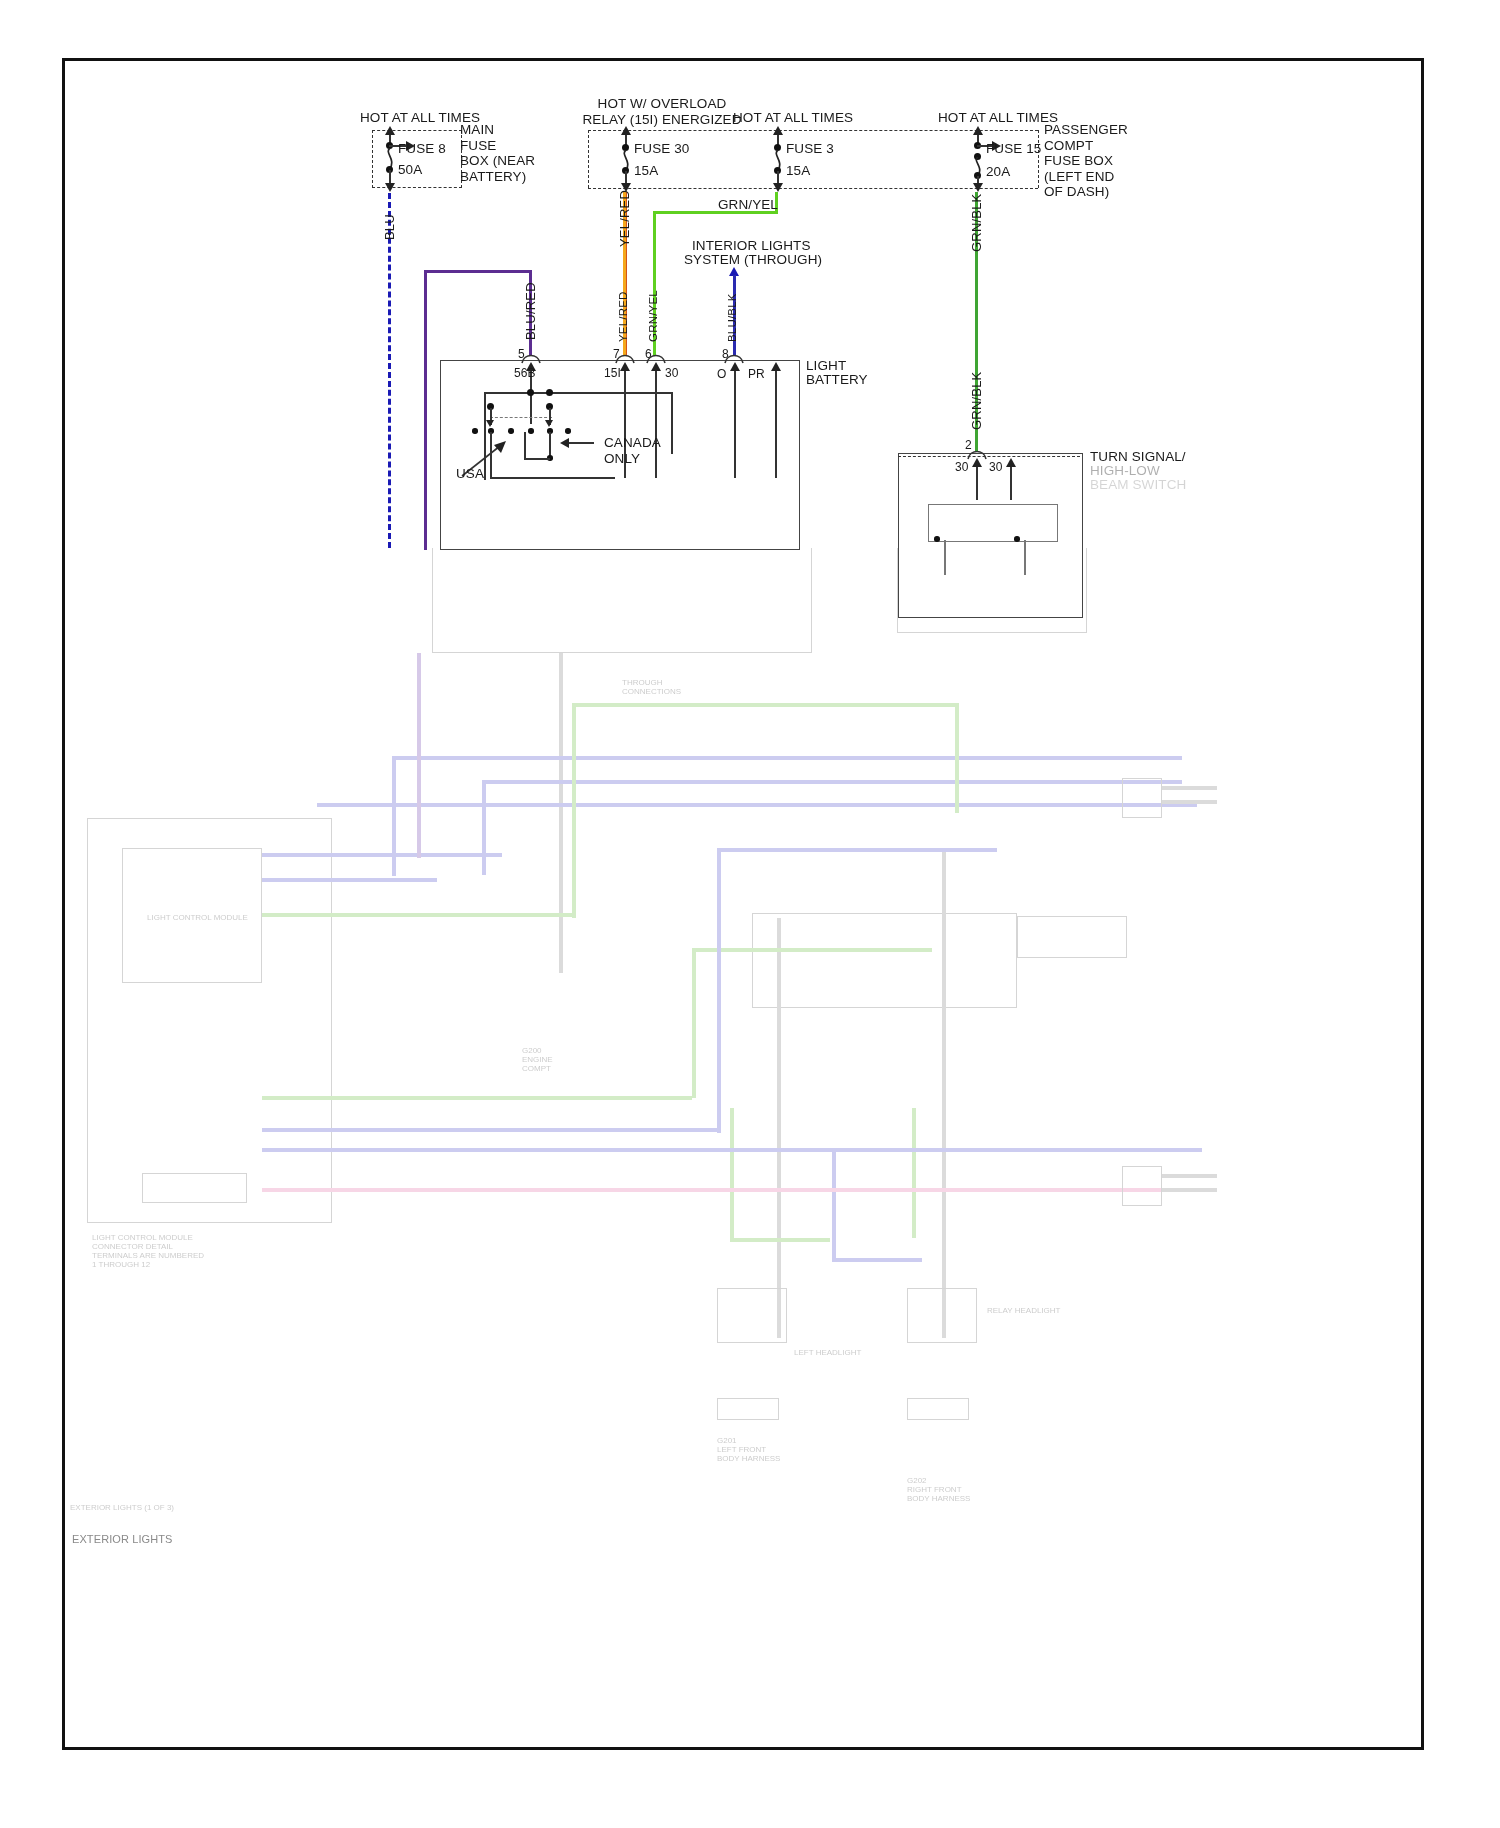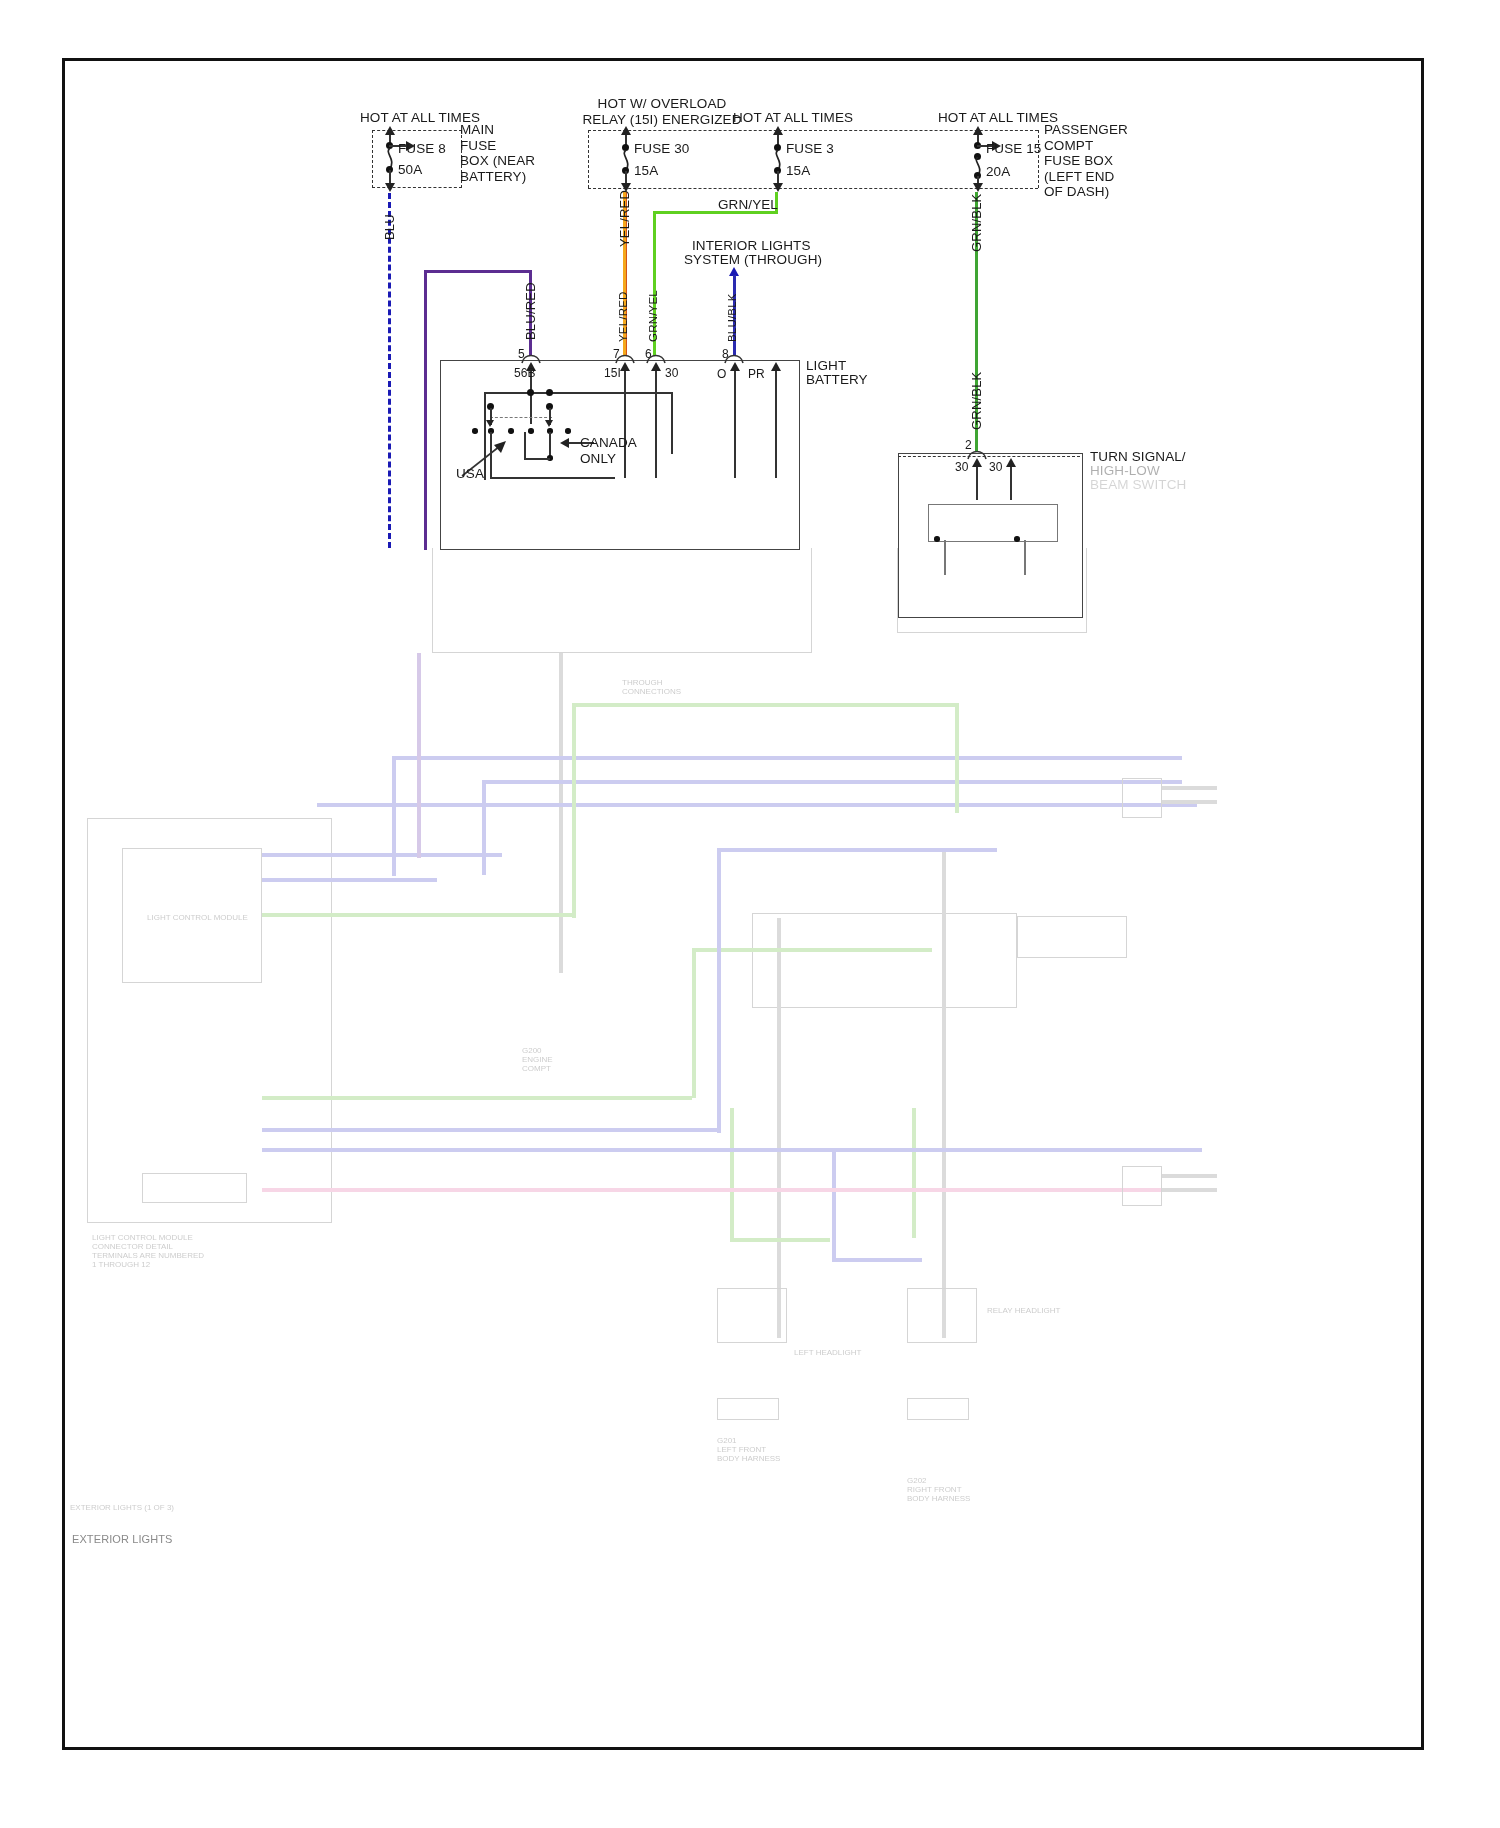--- a/index.html
+++ b/index.html
@@ -429,21 +429,21 @@
   <div class="v" style="left:549px; top:408px; height:17px;"></div>
   <div class="arrow-down" style="left:545px; top:420px; border-top-width:7px; border-left-width:4px; border-right-width:4px;"></div>
 
   <div class="v" style="left:549px; top:432px; height:26px;"></div>
   <div class="dot sm" style="left:547px; top:455px;"></div>
   <div class="h" style="left:524px; top:458px; width:26px;"></div>
   <div class="v" style="left:524px; top:432px; height:27px;"></div>
 
   <div class="h" style="left:568px; top:442px; width:26px;"></div>
   <div class="arrow-left" style="left:560px; top:437.5px;"></div>
-  <div class="lbl" style="left:580px; top:435px;">CANADA
+  <div class="lbl" style="left:604px; top:435px;">CANADA
 ONLY</div>
 
   <svg class="hop" style="left:460px; top:440px;" width="50" height="38" viewBox="0 0 50 38">
     <path d="M2 36 L 40 6" stroke="#333" stroke-width="1.6" fill="none"></path>
     <path d="M46 1 L 34 5 L 41 13 Z" fill="#222"></path>
   </svg>
   <div class="lbl" style="left:456px; top:466px;">USA</div>
 
   <div class="v" style="left:490px; top:432px; height:46px;"></div>
   <div class="h" style="left:490px; top:477px; width:125px;"></div>

